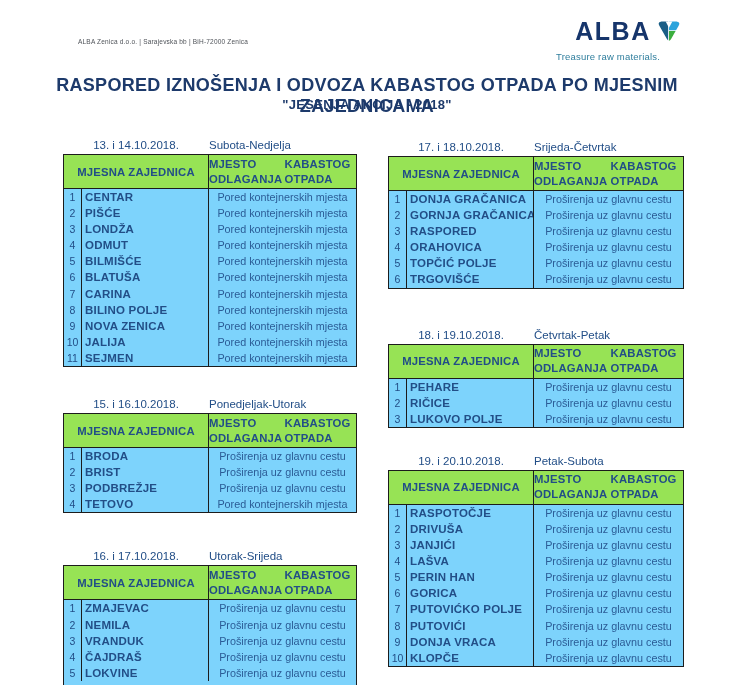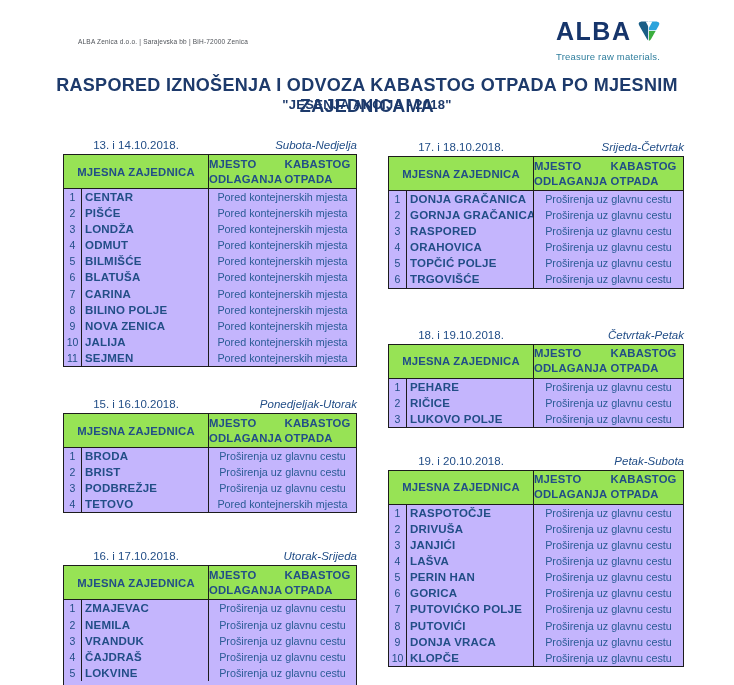--- a/index.html
+++ b/index.html
@@ -8,21 +8,21 @@
     overflow:hidden;margin:0 auto;
     font-family:"Liberation Sans", sans-serif;
     -webkit-font-smoothing:antialiased;
   }
   
   .address{
     position:absolute;left:78px;top:38px;
     font-size:6.5px;letter-spacing:0.2px;color:#4E5258;
   }
   .logo-block{position:absolute;left:556px;top:19px;width:145px;}
-  .logo-row{display:flex;align-items:center;gap:5px;}
+  .logo-row{display:flex;align-items:center;gap:5px;justify-content:center;}
   .logo-text{
     font-size:25px;font-weight:800;color:var(--logo-navy,#16356B);
     letter-spacing:1.5px;line-height:24px;
   }
   .logo-icon{width:26px;height:23px;display:block;}
   .tagline{
     margin-top:8px;font-size:9.5px;color:var(--tagline-teal,#2F7E9D);
     letter-spacing:0.2px;
   }
   
@@ -45,22 +45,22 @@
   .col-left{width:294px;}
   .col-right{width:296px;padding-top:2px;}
   .col-left .mz-table:nth-of-type(2){margin-top:30px;}
   .col-left .mz-table:nth-of-type(3){margin-top:36px;}
   .col-right .mz-table:nth-of-type(2){margin-top:39px;}
   .col-right .mz-table:nth-of-type(3){margin-top:26px;}
   
   .caption{display:flex;height:15px;line-height:14px;margin-bottom:1px;
     font-size:11.5px;color:var(--text-navy,#224E87);}
   .cap-date{flex:0 0 146px;text-align:center;}
-  .cap-days{flex:1;text-align:right;font-style:italic;}
-  .box{border:1.5px solid #1c1c1c;background:#c4b5fd;}
+  .cap-days{flex:1;text-align:left;}
+  .box{border:1.5px solid #1c1c1c;background:#7dd3fc;}
   .thead{
     display:flex;background:var(--header-green,#97E355);
     border-bottom:1.5px solid #1c1c1c;height:33px;
   }
   .th{box-sizing:border-box;color:var(--text-navy,#224E87);
     font-size:11.3px;font-weight:600;letter-spacing:0.2px;}
   .th-left{
     flex:0 0 145px;border-right:1px solid #1c1c1c;
     display:flex;align-items:center;justify-content:center;
   }

